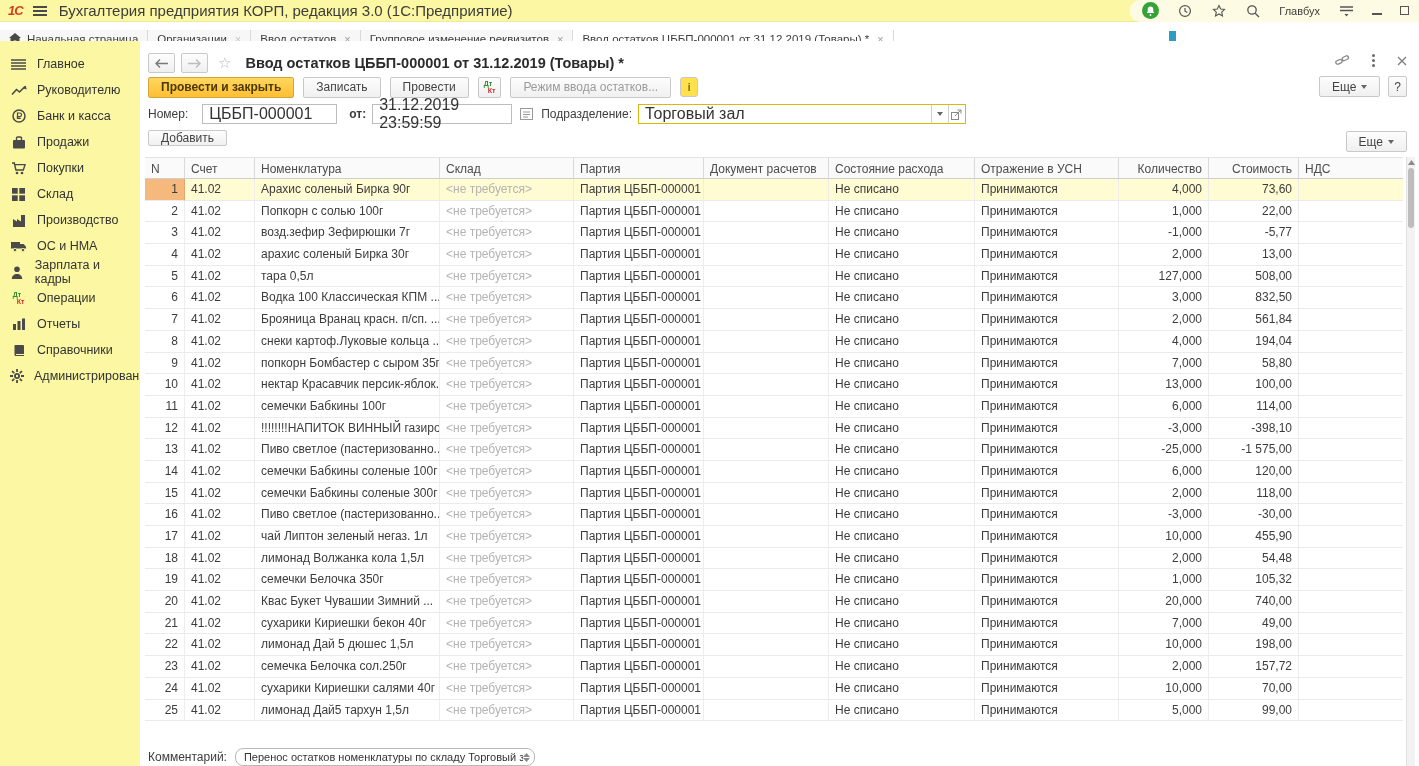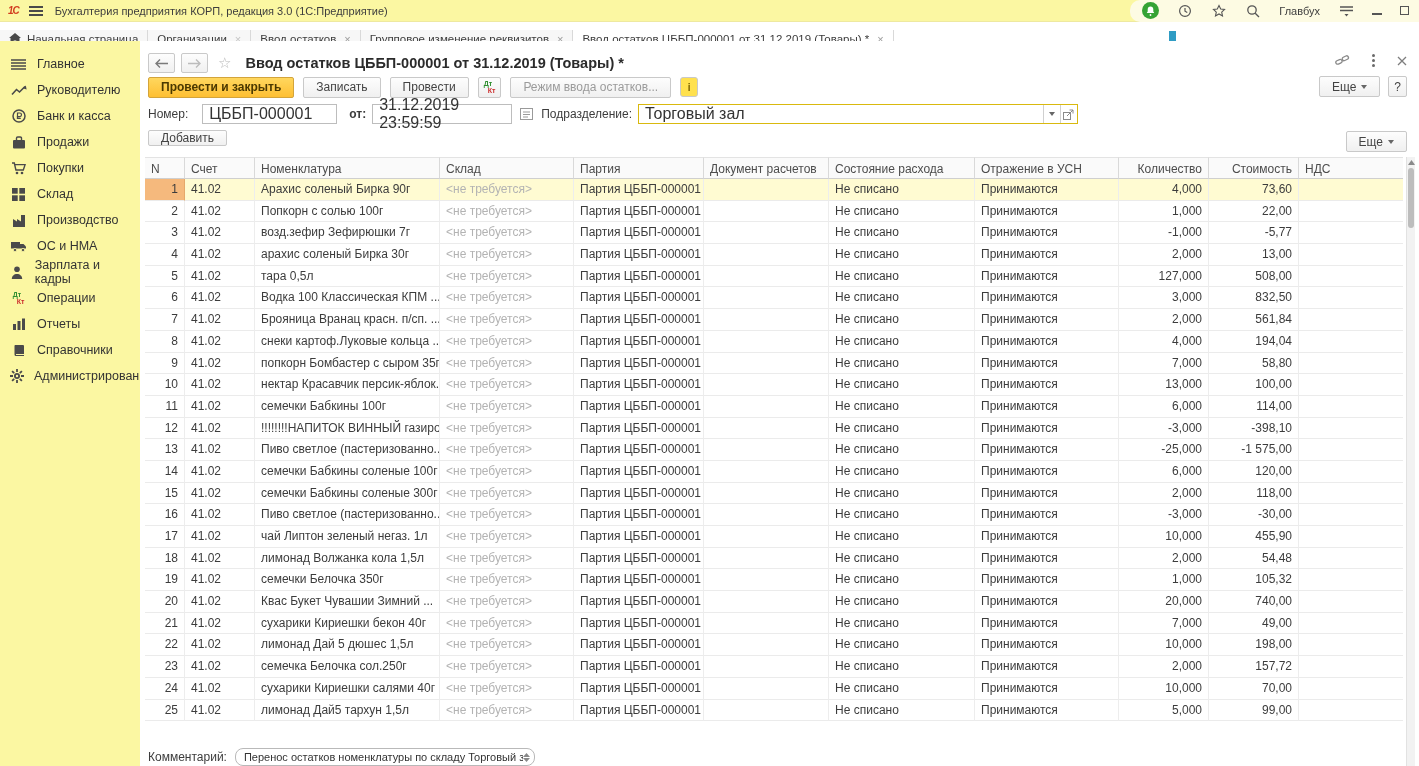--- a/index.html
+++ b/index.html
@@ -3,24 +3,24 @@
 <meta charset="utf-8">
 <style>
   * { margin:0; padding:0; box-sizing:border-box; }
   html,body { background:#e9e9e9; }
   #app { position:relative; width:1419px; height:766px; background:#fff; overflow:hidden;
          font-family:"Liberation Sans", sans-serif; color:#3c3c3c; }
 
   
   .topbar { position:absolute; left:0; top:0; width:1419px; height:22px; background:#fbf7a2;
             display:flex; align-items:center; border-bottom:1px solid #eee9a0; }
-  .logo1c { font-weight:bold; color:#d23b1e; font-size:10px; margin:0 10px 0 8px; font-style:italic; letter-spacing:-1px; }
+  .logo1c { font-weight:bold; color:#d23b1e; font-size:13px; margin:0 10px 0 8px; font-style:italic; letter-spacing:-1px; }
   .hamb { width:14px; height:10px; border-top:2px solid #4a4a4a; border-bottom:2px solid #4a4a4a; position:relative; margin-right:12px; }
   .hamb::after { content:""; position:absolute; left:0; top:2px; width:14px; height:2px; background:#4a4a4a; }
-  .win-title { font-size:11px; color:#3d3d3d; }
+  .win-title { font-size:15px; color:#3d3d3d; }
   .topbar-right { margin-left:auto; display:flex; align-items:center; gap:18px; padding-right:10px;
                   background:#fdfbe3; border-radius:10px 0 0 10px; height:22px; padding-left:12px; }
   .tb-ic { width:16px; height:16px; display:inline-flex; align-items:center; justify-content:center; }
   .bell-circle { width:17px; height:17px; border-radius:50%; background:#35a335; display:inline-flex; align-items:center; justify-content:center; }
   .user-name { font-size:11px; color:#3d3d3d; }
   .win-min { width:10px; height:8px; border-bottom:2px solid #555; }
   .win-rest { width:9px; height:9px; border:1px solid #555; position:relative; background:#fdfbe3; }
   .win-rest::before { content:""; position:absolute; left:2px; top:-3px; width:9px; height:9px; border:1px solid #555; z-index:-1; }
 
   
@@ -65,21 +65,21 @@
   .more-right { position:absolute; right:12px; top:35px; display:flex; gap:8px; }
   .caret { display:inline-block; width:0; height:0; border-left:3.5px solid transparent; border-right:3.5px solid transparent;
            border-top:4px solid #666; margin-left:5px; }
 
   .fields { position:absolute; left:8px; top:62px; height:22px; display:flex; align-items:center; }
   .f-label { font-size:12px; color:#3c3c3c; }
   .input { height:20px; border:1px solid #bdbdbd; background:#fff; font-size:16px; color:#333;
            display:flex; align-items:center; padding:0 6px; }
   .num-input { width:135px; margin-left:14px; }
   .date-input { width:140px; margin-left:6px; }
-  .dep-input { width:440px; margin-left:6px; border:1px solid #d9b90e; padding-right:0; justify-content:space-between; }
+  .dep-input { width:328px; margin-left:6px; border:1px solid #d9b90e; padding-right:0; justify-content:space-between; }
   .dep-text { overflow:hidden; white-space:nowrap; }
   .field-btns { display:flex; height:100%; }
   .fb { width:17px; display:flex; align-items:center; justify-content:center; border-left:1px solid #d0d0d0; }
   .list-ic { margin:0 8px; }
 
   .cmdrow { position:absolute; left:8px; top:89px; height:22px; display:flex; align-items:center; gap:14px;flex-direction:column; }
   .arrow-group { display:flex; border:1px solid #c9c9c9; border-radius:2px; background:linear-gradient(#fdfdfd,#f0f0f0); height:21px; }
   .arrow-group .ab { width:28px; display:flex; align-items:center; justify-content:center; }
   .arrow-group .ab + .ab { border-left:1px solid #c9c9c9; }
   .tbl-more { position:absolute; right:12px; top:90px; }

